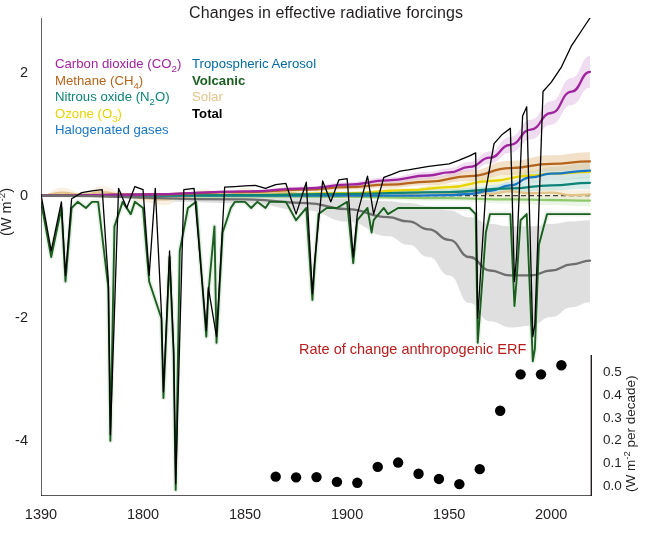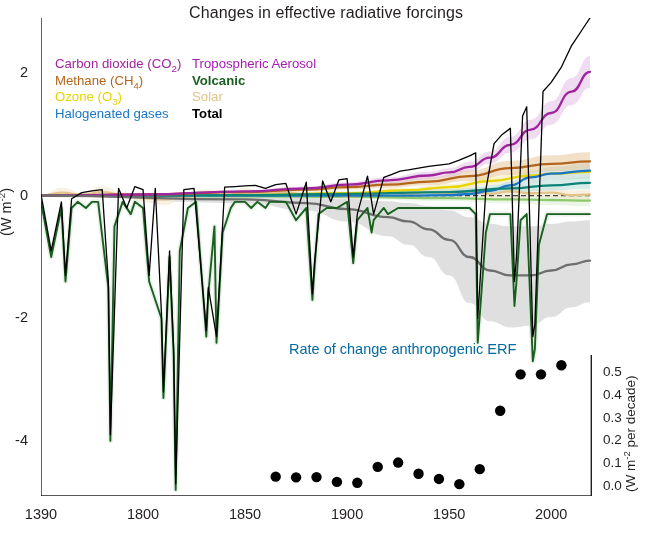--- a/index.html
+++ b/index.html
@@ -24,21 +24,21 @@
   #legend{position:absolute;left:45px;top:56px;width:300px;
           font-size:13.2px;line-height:16.6px;}
   #legend .col{position:absolute;top:0;}
   #legend .c1{left:0;margin-left:10px;}
   #legend .c2{left:147px;}
   #legend .it{white-space:nowrap;height:16.6px;}
   sub{font-size:9.6px;}
   sup{font-size:9.6px;}
 
   
-  #inset-title{position:absolute;left:289px;top:341px;font-size:14.5px;color:#0369a1;
+  #inset-title{position:absolute;left:299px;top:341px;font-size:14.5px;color:#b91c1c;
                white-space:nowrap;}
   #inset{position:absolute;left:255px;top:355px;width:337px;height:141px;}
   .itick{position:absolute;font-size:13.5px;color:#231f20;}
   #inset-axis-title{position:absolute;left:620px;top:492px;font-size:13.5px;
                     color:#231f20;transform:rotate(-90deg);transform-origin:left top;
                     white-space:nowrap;}
 </style>
 </head>
 <body>
 
@@ -134,25 +134,26 @@
     </div>
 
   <div class="yaxis-title">
     <span>(W m<sup>-2</sup>)</span>
   </div>
 
   <div id="legend">
     <div class="col c1" id="legend-col1">
         <div class="it" style="color: rgb(160, 36, 158);">Carbon dioxide (CO<sub>2</sub>)</div>
         <div class="it" style="color: rgb(180, 101, 27);">Methane (CH<sub>4</sub>)</div>
+        <div class="it" style="color: rgb(14, 131, 119);">Nitrous oxide (N<sub>2</sub>O)</div>
         <div class="it" style="color: rgb(232, 212, 0);">Ozone (O<sub>3</sub>)</div>
         <div class="it" style="color: rgb(25, 118, 196);">Halogenated gases</div>
       </div>
     <div class="col c2" id="legend-col2">
-        <div class="it" style="color: #a21caf;">Tropospheric Aerosol</div>
+        <div class="it" style="color: #0369a1;">Tropospheric Aerosol</div>
         <div class="it" style="color: rgb(26, 94, 32); font-weight: 600;">Volcanic</div>
         <div class="it" style="color: rgb(226, 195, 138);">Solar</div>
         <div class="it" style="color: rgb(0, 0, 0); font-weight: 600;">Total</div>
       </div>
   </div>
 
   <div id="inset-title">Rate of change anthropogenic ERF</div>
   <div id="inset">
     <svg id="insetsvg" width="337" height="141" viewBox="0 0 337 141">
         <line x1="336.3" y1="0" x2="336.3" y2="141" stroke="#231f20" stroke-width="1.4"></line>

